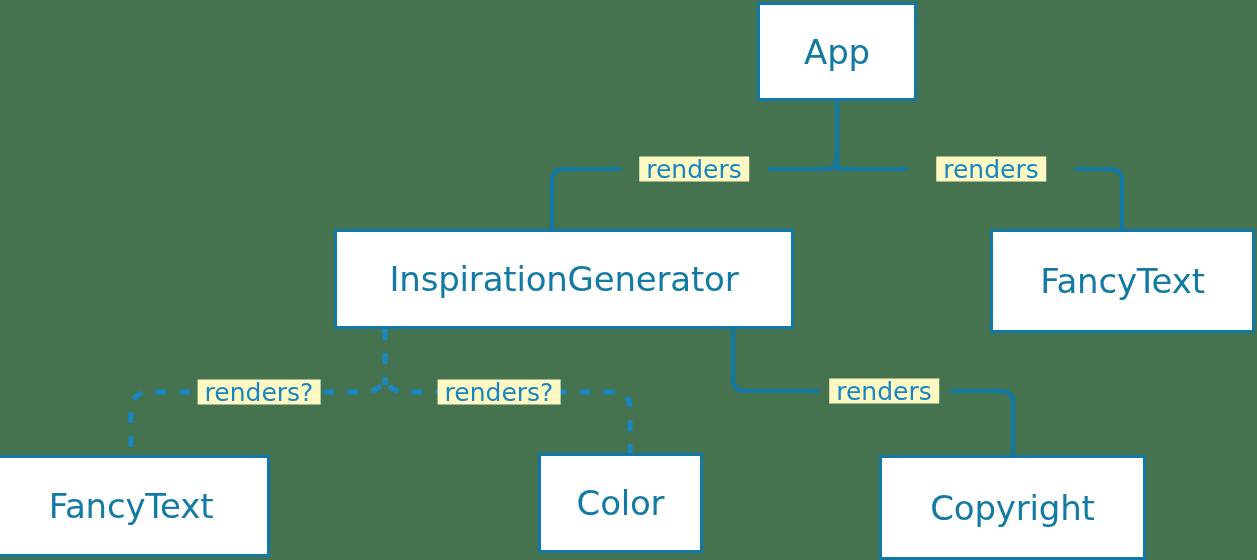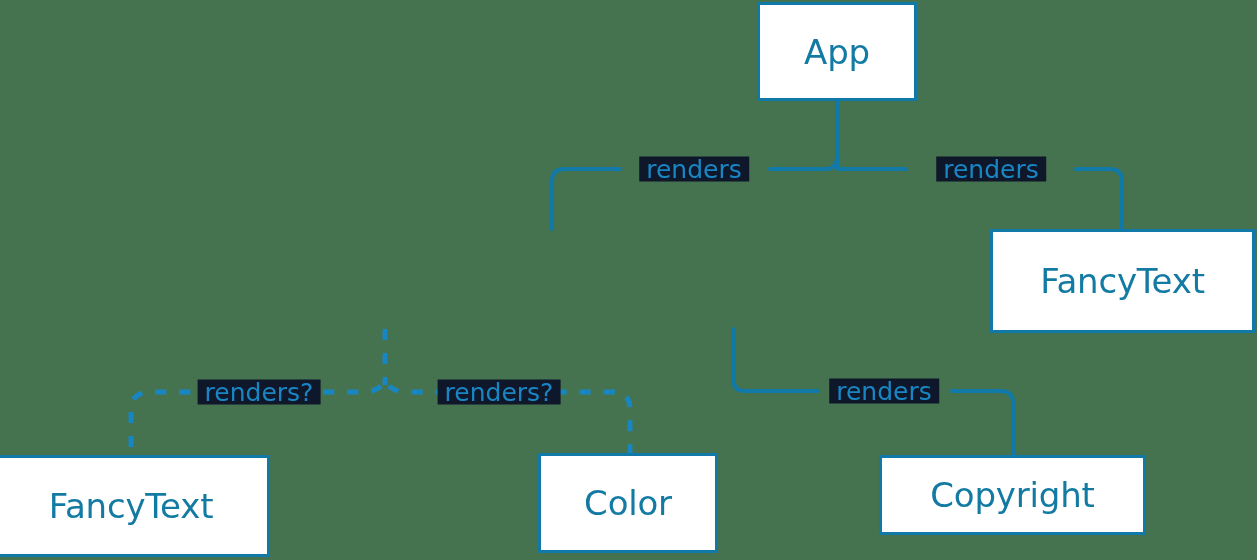--- a/index.html
+++ b/index.html
@@ -41,21 +41,21 @@
   .node-label {
     color: #137ba3;
   }
   .edge-label {
     position: absolute;
     color: #1986c4;
     font-family: "DejaVu Sans", sans-serif;
     font-size: 25px;
     white-space: nowrap;
     transform: translate(-50%, -50%);
-    background: #0f172a;
+    background: #fef9c3;
     padding: 0 7px;
     line-height: 1;
   }
 </style>
 </head>
 <body>
 
 <div id="diagram-root">
 
   <svg class="edges" viewBox="0 0 1257 560">
@@ -85,30 +85,33 @@
   <div class="edge-label" style="left:694px; top:169px;">renders</div>
   <div class="edge-label" style="left:991px; top:169px;">renders</div>
   <div class="edge-label" style="left:259px; top:392px;">renders?</div>
   <div class="edge-label" style="left:499px; top:392px;">renders?</div>
   <div class="edge-label" style="left:884px; top:391px;">renders</div>
 
   <div class="node" style="left:757px; top:2px; width:160px; height:99px;">
     <span class="node-label">App</span>
   </div>
 
+  <div class="node" style="left:334px; top:229px; width:460px; height:100px;">
+    <span class="node-label">InspirationGenerator</span>
+  </div>
 
   <div class="node" style="left:990px; top:229px; width:265px; height:104px;">
     <span class="node-label">FancyText</span>
   </div>
 
   <div class="node" style="left:-8px; top:455px; width:278px; height:102px;">
     <span class="node-label">FancyText</span>
   </div>
 
-  <div class="node" style="left:538px; top:453px; width:180px; height:100px;">
+  <div class="node" style="left:538px; top:453px; width:165px; height:100px;">
     <span class="node-label">Color</span>
   </div>
 
-  <div class="node" style="left:879px; top:455px; width:267px; height:80px;">
+  <div class="node" style="left:879px; top:455px; width:267px; height:105px;">
     <span class="node-label">Copyright</span>
   </div>
 
 </div>
 
 </body></html>

